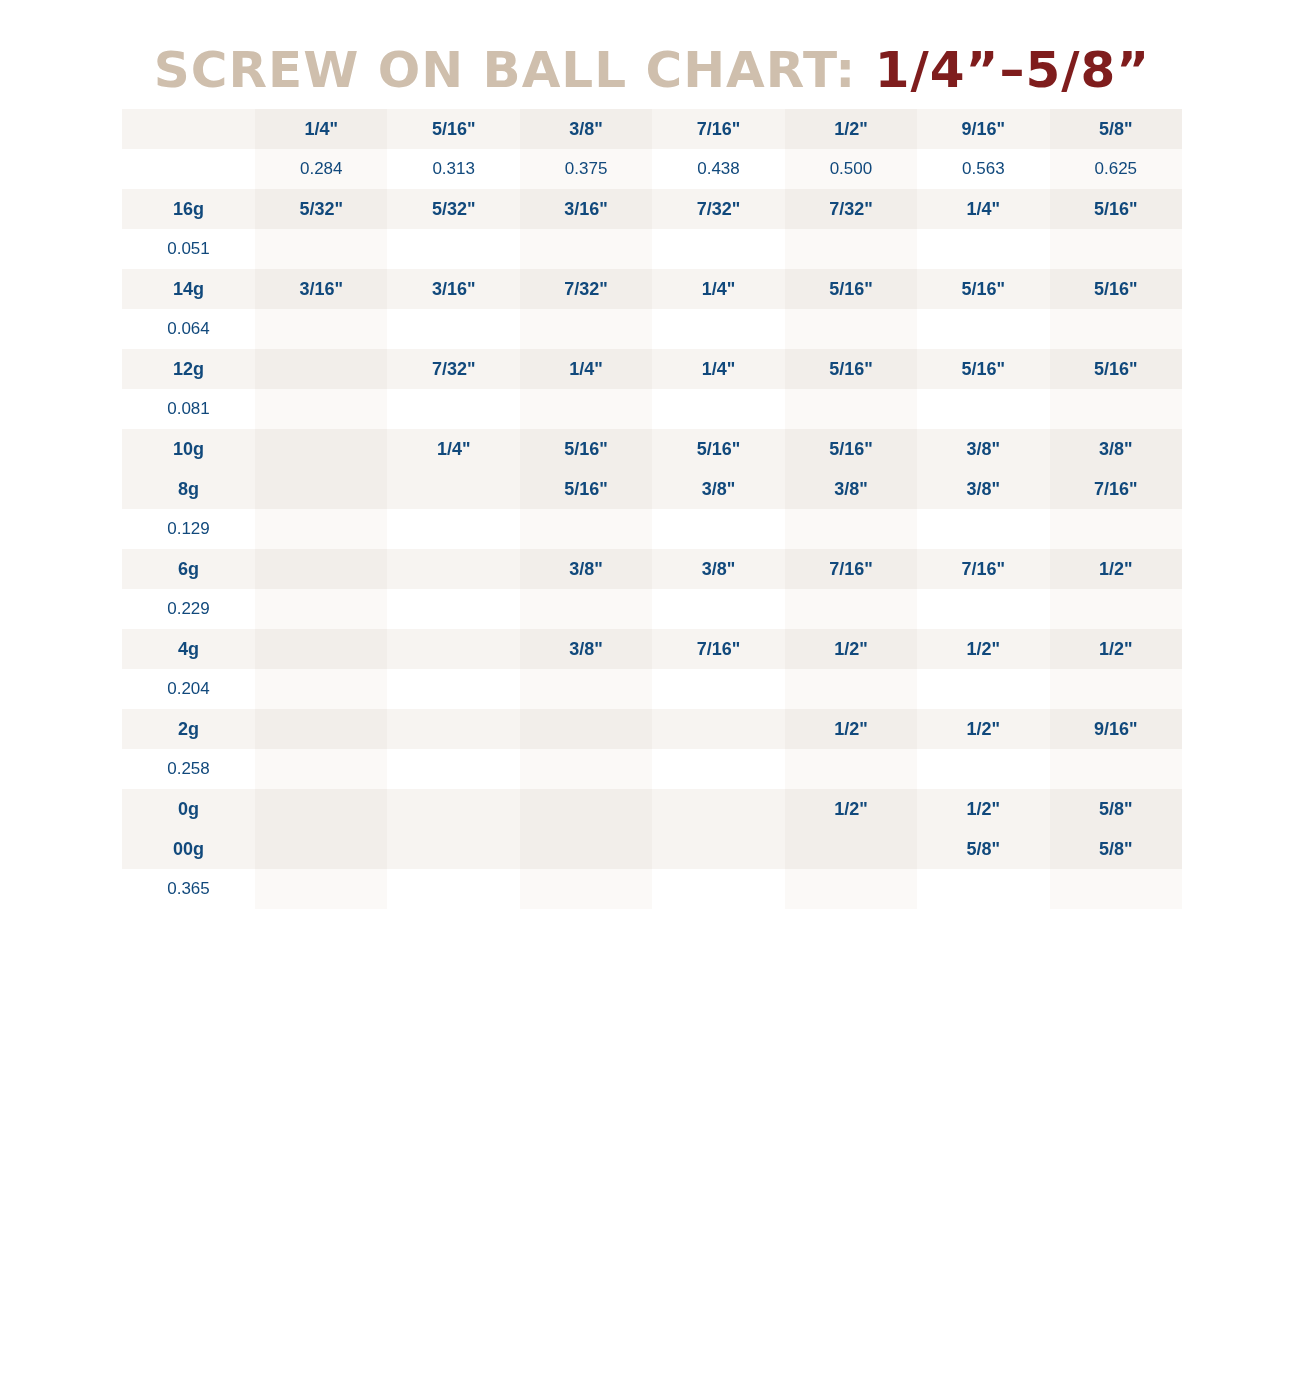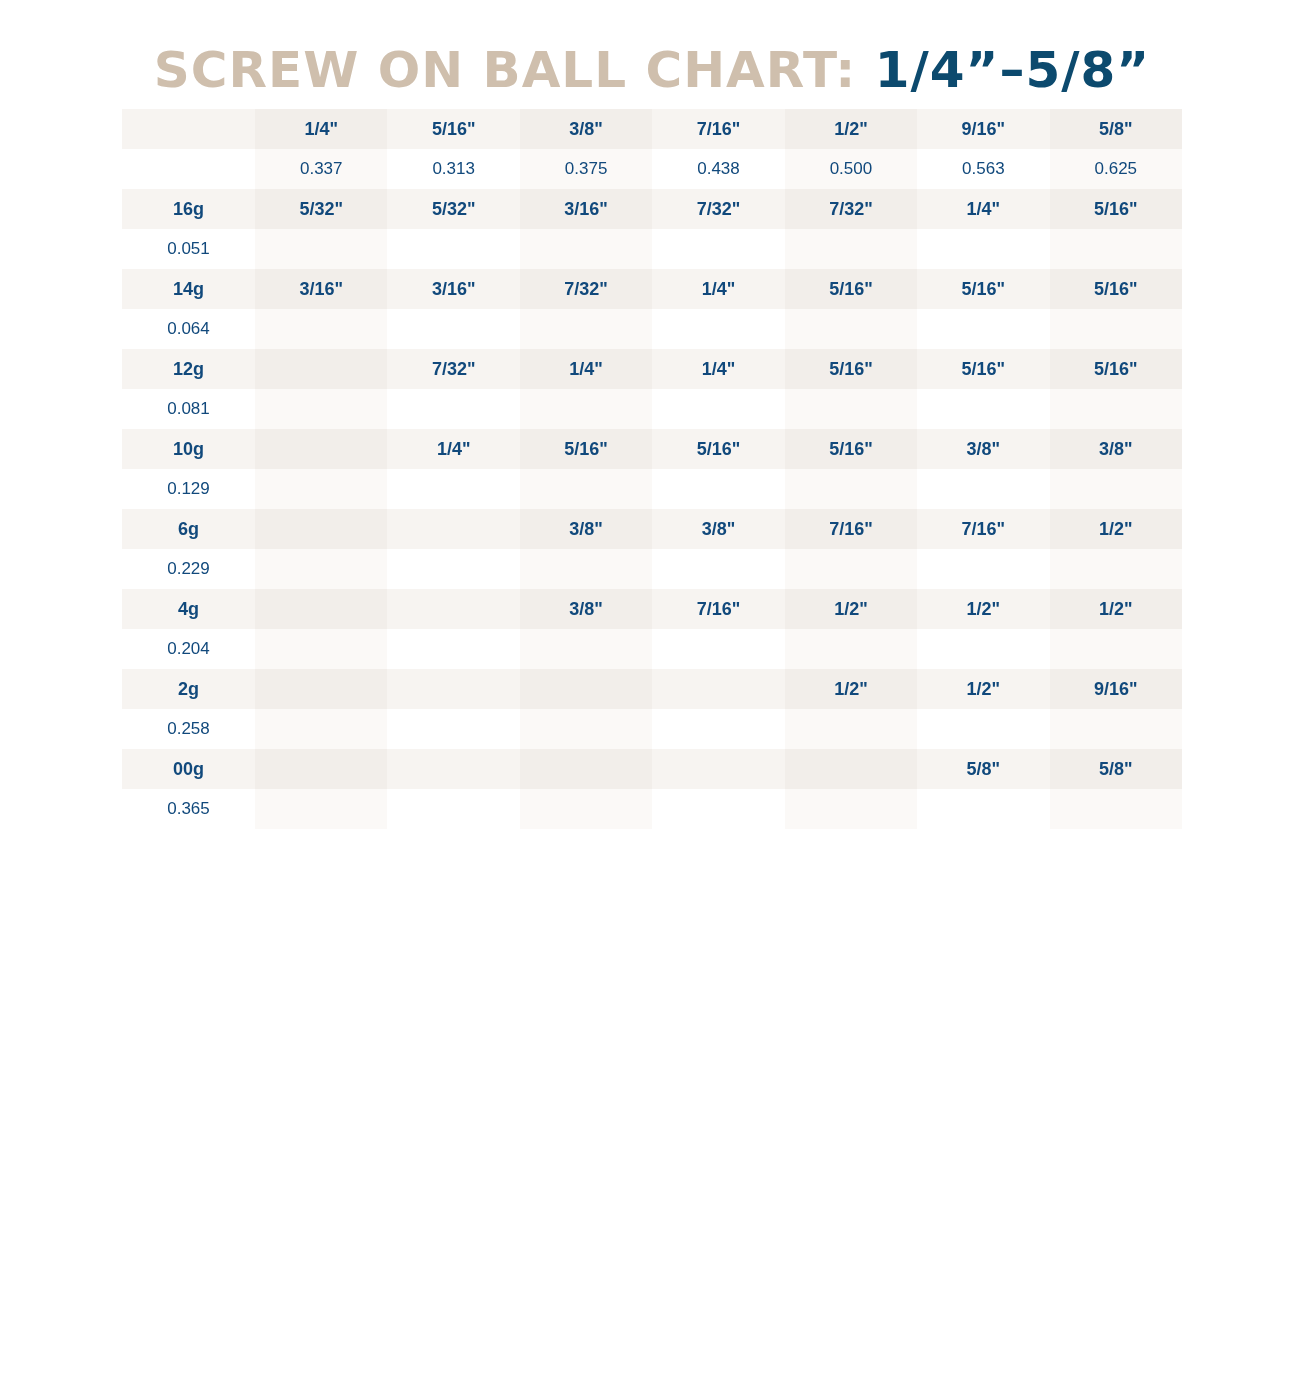--- a/index.html
+++ b/index.html
@@ -3,21 +3,21 @@
 <meta charset="utf-8">
 <style>
   html, body { margin: 0; padding: 0; background: #ffffff; }
   body { width: 1304px; height: 1375px; position: relative; font-family: "Liberation Sans", "DejaVu Sans", sans-serif; }
   .title {
     position: absolute; top: 38px; left: 0; width: 1304px; text-align: center;
     font-family: "DejaVu Sans", "Liberation Sans", sans-serif;
     font-weight: bold; font-size: 50px; letter-spacing: 1px; line-height: 64px;
   }
   .title .t1 { color: #cfbfad; }
-  .title .t2 { color: #0c4a6e; }
+  .title .t2 { color: #7f1d1d; }
   .chart-table {
     position: absolute; top: 109px; left: 122px; width: 1060px;
     border-collapse: collapse; table-layout: fixed;
   }
   .chart-table td {
     height: 40px; padding: 0; text-align: center; vertical-align: middle;
     color: #11497c; font-size: 18px;
   }
   .chart-table col.c0 { width: 133px; }
   .chart-table col.cn { width: 132.4px; }
@@ -52,21 +52,21 @@
       <td class="bold alt">1/4"</td>
       <td class="bold">5/16"</td>
       <td class="bold alt">3/8"</td>
       <td class="bold">7/16"</td>
       <td class="bold alt">1/2"</td>
       <td class="bold">9/16"</td>
       <td class="bold alt">5/8"</td>
     </tr>
     <tr class="plain">
       <td class="light"></td>
-      <td class="light alt">0.337</td>
+      <td class="light alt">0.284</td>
       <td class="light">0.313</td>
       <td class="light alt">0.375</td>
       <td class="light">0.438</td>
       <td class="light alt">0.500</td>
       <td class="light">0.563</td>
       <td class="light alt">0.625</td>
     </tr>
   <tr class="shade">
         <td class="bold">16g</td>
         <td class="bold alt">5/32"</td>
@@ -130,20 +130,30 @@
       <tr class="shade">
         <td class="bold">10g</td>
         <td class="bold alt"></td>
         <td class="bold">1/4"</td>
         <td class="bold alt">5/16"</td>
         <td class="bold">5/16"</td>
         <td class="bold alt">5/16"</td>
         <td class="bold">3/8"</td>
         <td class="bold alt">3/8"</td>
       </tr>
+      <tr class="shade">
+        <td class="bold">8g</td>
+        <td class="bold alt"></td>
+        <td class="bold"></td>
+        <td class="bold alt">5/16"</td>
+        <td class="bold">3/8"</td>
+        <td class="bold alt">3/8"</td>
+        <td class="bold">3/8"</td>
+        <td class="bold alt">7/16"</td>
+      </tr>
       <tr class="plain">
         <td class="light">0.129</td>
         <td class="light alt"></td>
         <td class="light"></td>
         <td class="light alt"></td>
         <td class="light"></td>
         <td class="light alt"></td>
         <td class="light"></td>
         <td class="light alt"></td>
       </tr>
@@ -199,20 +209,30 @@
       </tr>
       <tr class="plain">
         <td class="light">0.258</td>
         <td class="light alt"></td>
         <td class="light"></td>
         <td class="light alt"></td>
         <td class="light"></td>
         <td class="light alt"></td>
         <td class="light"></td>
         <td class="light alt"></td>
+      </tr>
+      <tr class="shade">
+        <td class="bold">0g</td>
+        <td class="bold alt"></td>
+        <td class="bold"></td>
+        <td class="bold alt"></td>
+        <td class="bold"></td>
+        <td class="bold alt">1/2"</td>
+        <td class="bold">1/2"</td>
+        <td class="bold alt">5/8"</td>
       </tr>
       <tr class="shade">
         <td class="bold">00g</td>
         <td class="bold alt"></td>
         <td class="bold"></td>
         <td class="bold alt"></td>
         <td class="bold"></td>
         <td class="bold alt"></td>
         <td class="bold">5/8"</td>
         <td class="bold alt">5/8"</td>

